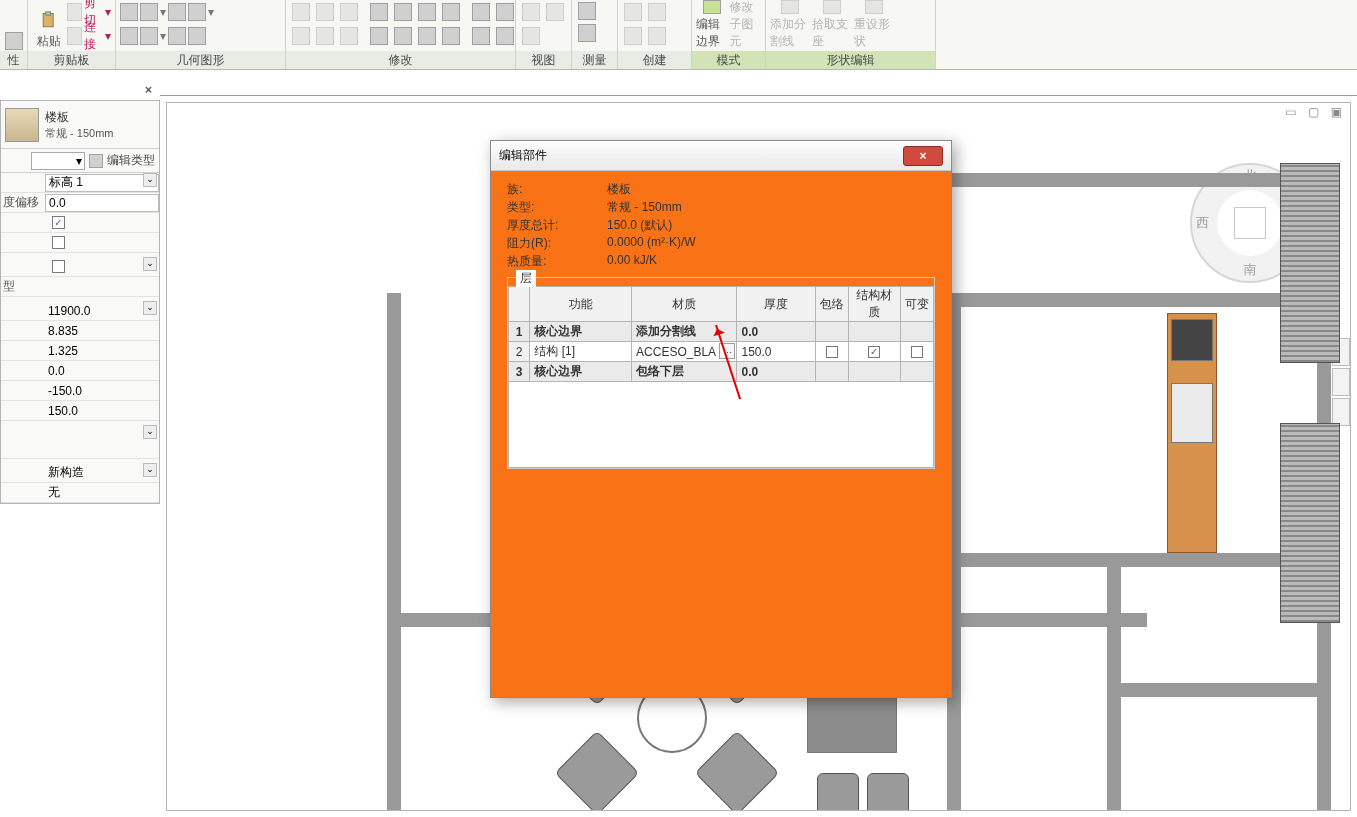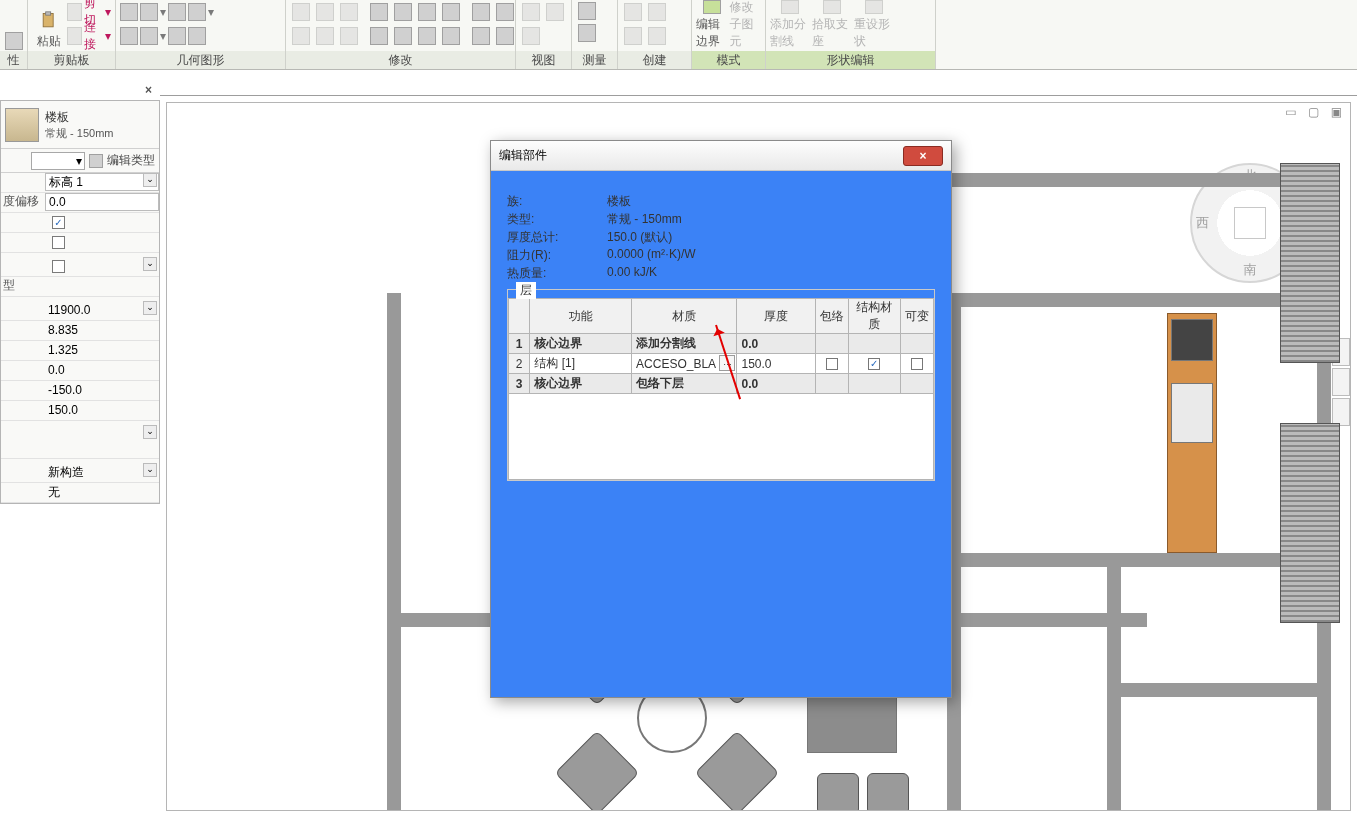--- a/index.html
+++ b/index.html
@@ -24,21 +24,21 @@
 
 .props { position: absolute; left: 0; top: 100px; width: 160px; background: #f9f9f7; border: 1px solid #b5b5b5; }
 .props-close { position: absolute; right: 4px; top: -18px; width: 10px; height: 10px; font-weight: bold; color: #555; }
 .props-head { height: 48px; display: flex; align-items: center; padding: 4px; gap: 6px; border-bottom: 1px solid #d0d0d0; }
 .props-ic { width: 34px; height: 34px; background: linear-gradient(#e8d9b8,#c8b78f); border: 1px solid #999; }
 .props-head-txt div:first-child { color: #333; }
 .props-head-txt div:last-child { color: #555; font-size: 11px; }
 .props-bar { height: 24px; display: flex; align-items: center; justify-content: flex-end; padding: 0 4px; gap: 4px; border-bottom: 1px solid #d0d0d0; }
 .props-bar .dd { width: 54px; height: 18px; border: 1px solid #a8a8a8; background: #fff; display: flex; align-items: center; justify-content: flex-end; padding-right: 2px; }
 .edit-type { display: flex; align-items: center; gap: 4px; color: #444; cursor: pointer; }
-.prow { height: 20px; display: flex; border-bottom: 1px solid #e2e2e2; }
+.prow { height: 20px; display: flex; align-items: center; border-bottom: 1px solid #e2e2e2; }
 .prow .lab { width: 44px; padding-left: 2px; color: #555; overflow: hidden; white-space: nowrap; }
 .prow .val { flex: 1; background: #fff; height: 18px; border: 1px solid #bcbcbc; padding: 0 3px; display: flex; align-items: center; }
 .prow .val.noborder { border: none; background: transparent; }
 .prow .chk { width: 13px; height: 13px; border: 1px solid #7a7a7a; background: #fff; margin-left: 4px; display: flex; align-items: center; justify-content: center; color: #2a6bbd; font-size: 10px; }
 .exp { position: absolute; right: 2px; width: 14px; height: 14px; background: #eee; border: 1px solid #bbb; text-align: center; line-height: 11px; font-size: 9px; }
 
 
 .canvas { position: absolute; left: 160px; right: 0; top: 95px; bottom: 0; background: #fff; border-top: 1px solid #9d9d9d; }
 .canvas-inner { position: absolute; inset: 6px; border: 1px solid #b5b5b5; background: #ffffff; overflow: hidden; }
 .window-btns { position: absolute; top: 2px; right: 4px; color: #888; letter-spacing: 4px; }
@@ -50,21 +50,21 @@
 
 .plan { position: absolute; left: 220px; top: 20px; right: 20px; bottom: 0; }
 .wall { position: absolute; background: #999; }
 .hatch { position: absolute; background: repeating-linear-gradient(0deg,#888 0 2px,#bbb 2px 5px); border: 1px solid #555; }
 .counter { position: absolute; background: #d6914a; border: 1px solid #8a5a2c; }
 .appliance { position: absolute; background: #eaeaea; border: 1px solid #777; }
 .chair { position: absolute; width: 60px; height: 60px; background: #9a9a9a; border: 1px solid #555; border-radius: 6px; }
 .rnd { border-radius: 50%; }
 
 
-.dlg { position: absolute; left: 490px; top: 140px; width: 462px; height: 558px; background: #3b82f6; border: 1px solid #8a8a8a; box-shadow: 4px 4px 14px rgba(0,0,0,.35); display: flex; flex-direction: column; gap: 12px; }
+.dlg { position: absolute; left: 490px; top: 140px; width: 462px; height: 558px; background: #f97316; border: 1px solid #8a8a8a; box-shadow: 4px 4px 14px rgba(0,0,0,.35); display: flex; flex-direction: column; }
 .dlg-title { height: 30px; background: linear-gradient(#fdfdfd,#e9e9e9); border-bottom: 1px solid #c8c8c8; display: flex; align-items: center; padding: 0 8px; justify-content: space-between; }
 .dlg-close { width: 40px; height: 20px; background: #d04b3e; border: 1px solid #8a2b22; border-radius: 3px; color: #fff; text-align: center; line-height: 18px; font-weight: bold; }
 .dlg-body { flex: 1; padding: 10px 16px; color: #333; }
 .info-row { display: flex; height: 18px; }
 .info-row .k { width: 100px; }
 .fs { margin-top: 6px; border: 1px solid #c9c9c9; position: relative; padding-top: 8px; }
 .fs-legend { position: absolute; top: -8px; left: 8px; background: #fff; padding: 0 4px; }
 .tbl { width: 100%; border-collapse: collapse; }
 .tbl th, .tbl td { border: 1px solid #b4b4b4; height: 20px; padding: 0 4px; text-align: left; background: #fff; font-weight: normal; }
 .tbl th { background: #f1f1f1; text-align: center; }

